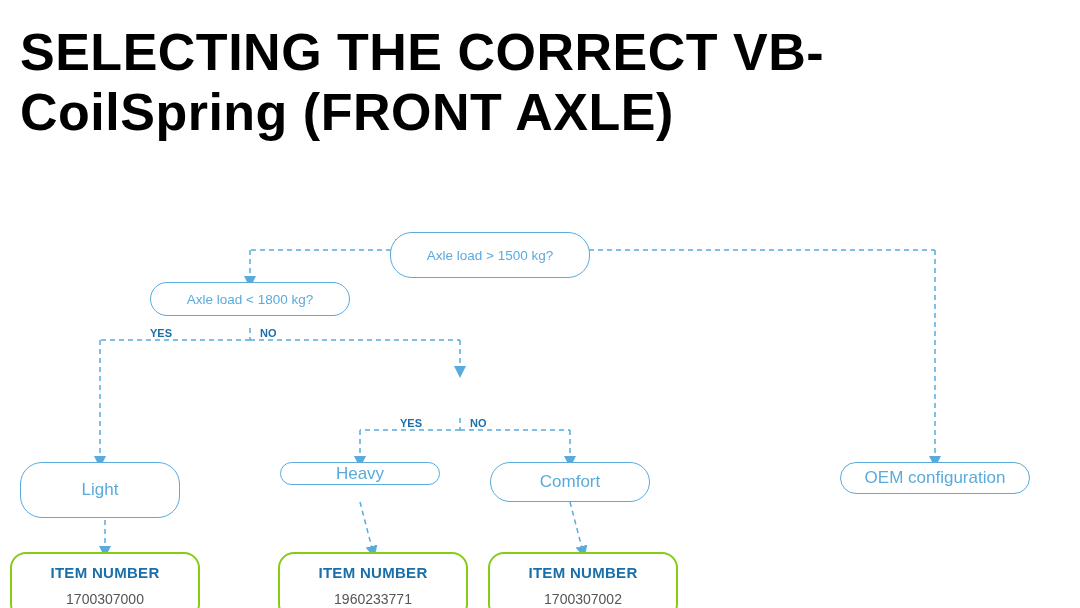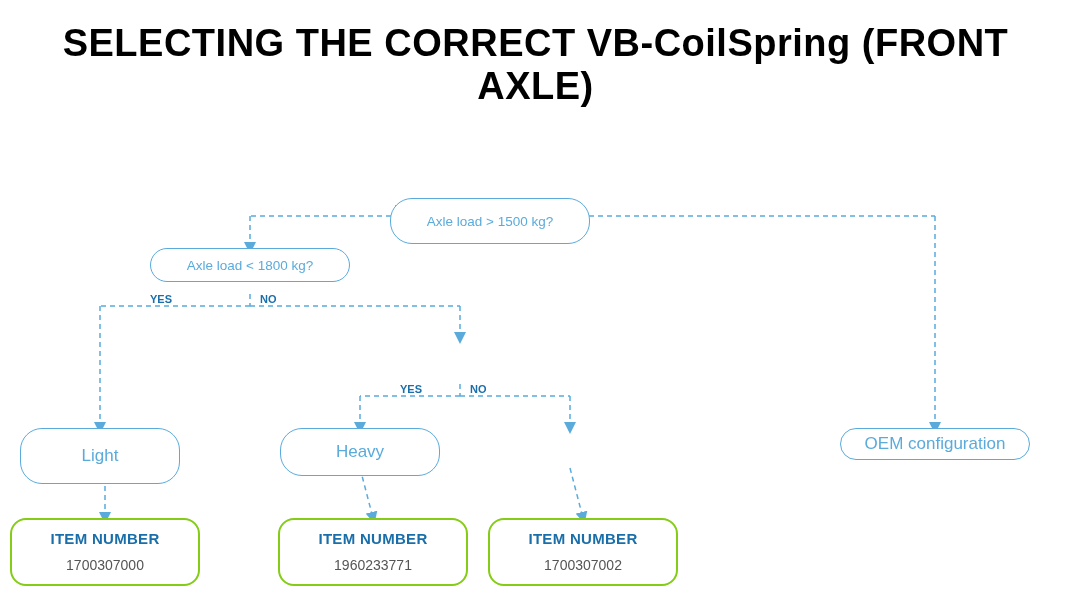--- a/index.html
+++ b/index.html
@@ -5,24 +5,24 @@
     * { box-sizing: border-box; margin: 0; padding: 0; }
     body {
       width: 1080px;
       height: 608px;
       background: #ffffff;
       font-family: Arial, Helvetica, sans-serif;
       overflow: hidden;
       position: relative;
     }
     .page-title {
-      font-size: 38px;
+      font-size: 52px;
       font-weight: 900;
       color: #000000;
-      text-align: center;
+      text-align: left;
       padding: 22px 29px 10px 20px;
       letter-spacing: 0.5px;
     }
     .diagram-area {
       position: relative;
       width: 1080px;
       height: 490px;
       margin-top: 10px;
     }
     
@@ -149,24 +149,27 @@
 
   <div class="decision-box" style="left:150px; top:120px; width:200px; height:34px;">
     <span class="question-text">Axle load &lt; 1800 kg?</span>
   </div>
 
 
   <div class="result-box" style="left:20px; top:300px; width:160px; height:56px;">
     <span>Light</span>
   </div>
 
-  <div class="result-box" style="left:280px; top:300px; width:160px; height:48px;align-items:center;">
+  <div class="result-box" style="left:280px; top:300px; width:160px; height:23px;align-items:center;">
     <span>Heavy</span>
   </div>
 
+  <div class="result-box" style="left:490px; top:300px; width:160px; height:40px;">
+    <span>Comfort</span>
+  </div>
 
   <div class="result-box" style="left:840px; top:300px; width:190px; height:32px;">
     <span>OEM configuration</span>
   </div>
 
   <div class="item-box" style="left:10px; top:390px; width:190px; height:68px;">
     <div class="item-label">ITEM NUMBER</div>
     <div class="item-number">1700307000</div>
   </div>
 

